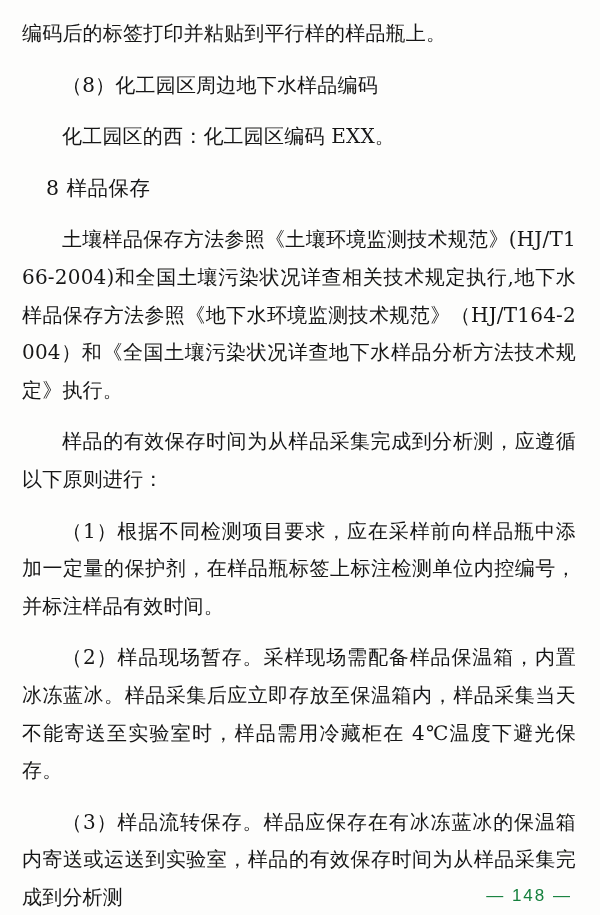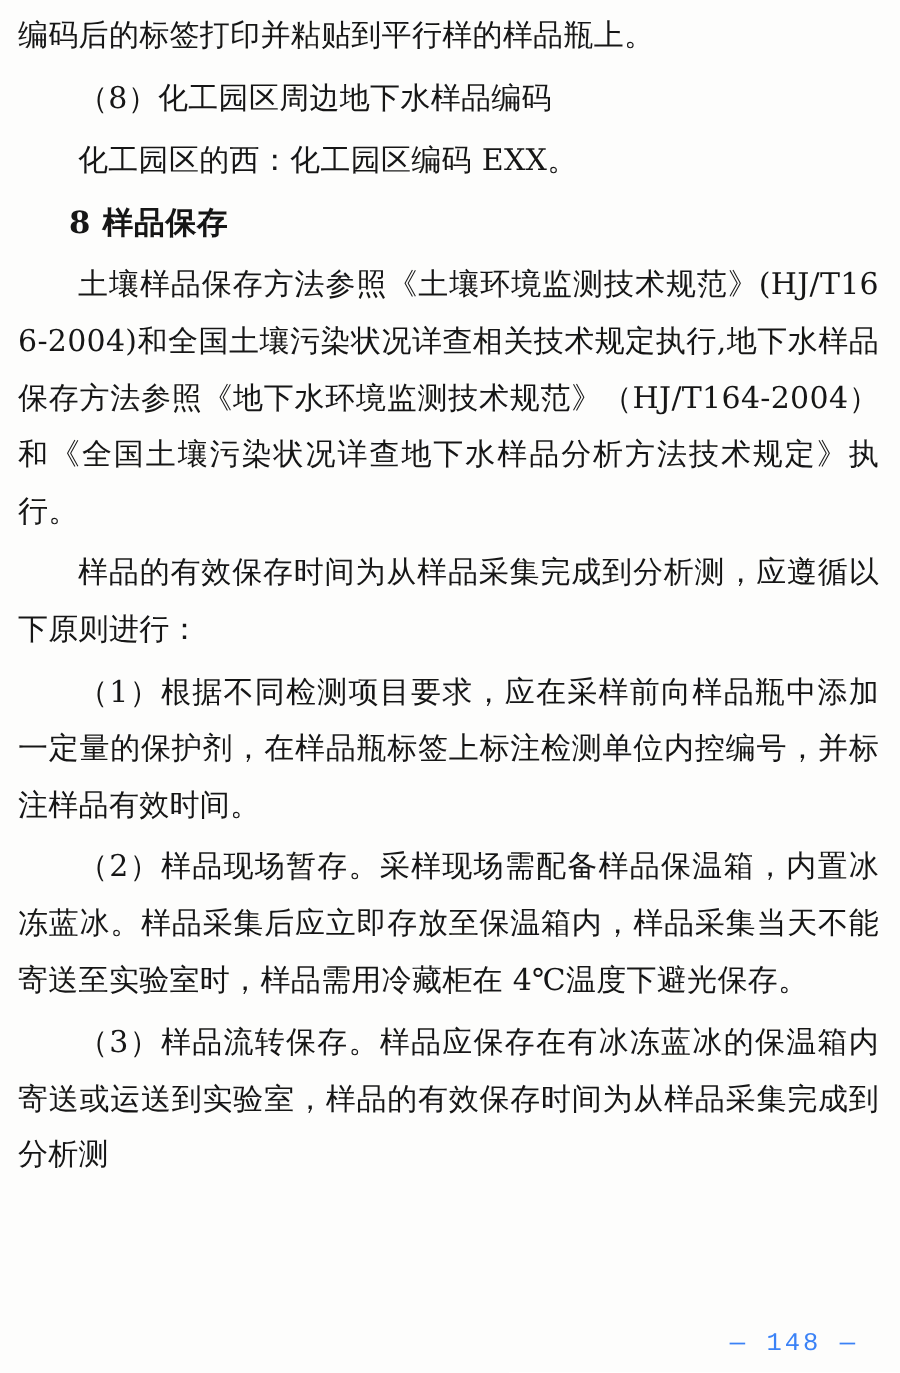--- a/index.html
+++ b/index.html
@@ -12,46 +12,46 @@
     width: 600px;
     height: 915px;
     box-sizing: border-box;
     background: #fdfdfc;
     color: #161616;
     font-family: "DejaVu Serif", "Liberation Serif", serif;
     padding: 1px 10px 0 8px;
     overflow: hidden;
   }
   .para {
-    margin: 4px;
+    margin: 14px;
     font-size: 20px;
     line-height: 37.6px;
     text-align: justify;
     letter-spacing: 0.2px;
     word-break: break-all;
   }
   .para.indent {
     text-indent: 2em;
   }
   .heading {
     margin: 0;
     font-size: 20.5px;
     line-height: 37.6px;
-    font-weight: bold;
+    font-weight: normal;
     text-indent: 1.85em;
     letter-spacing: 0.5px;
   }
   .footer {
     position: absolute;
     right: 28px;
     bottom: 9px;
     font-size: 17px;
     letter-spacing: 2px;
-    color: #3b82f6;
-    font-family: Liberation Mono, monospace;
+    color: #15803d;
+    font-family: Liberation Sans, sans-serif;
   }
 </style>
 </head>
 <body>
 
 <div class="page">
 
   <p class="para">编码后的标签打印并粘贴到平行样的样品瓶上。</p>
 
   <p class="para indent">（8）化工园区周边地下水样品编码</p>

